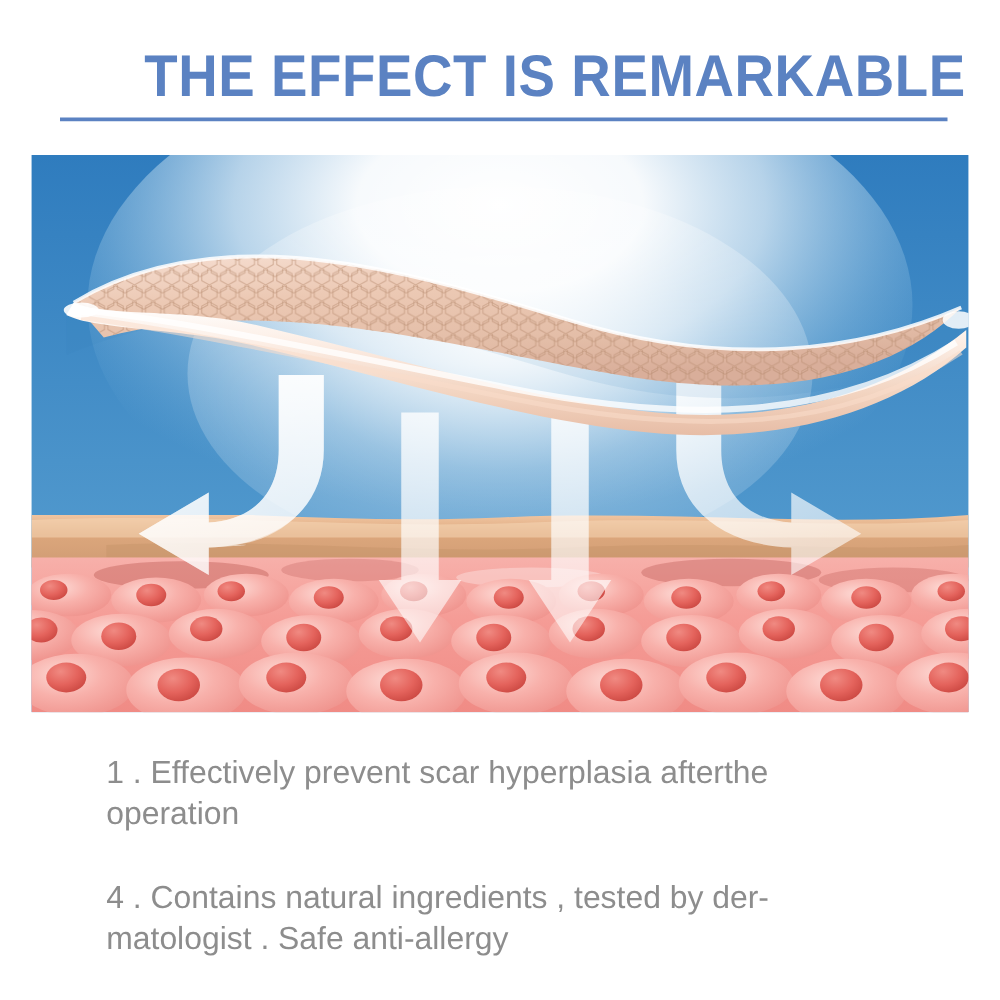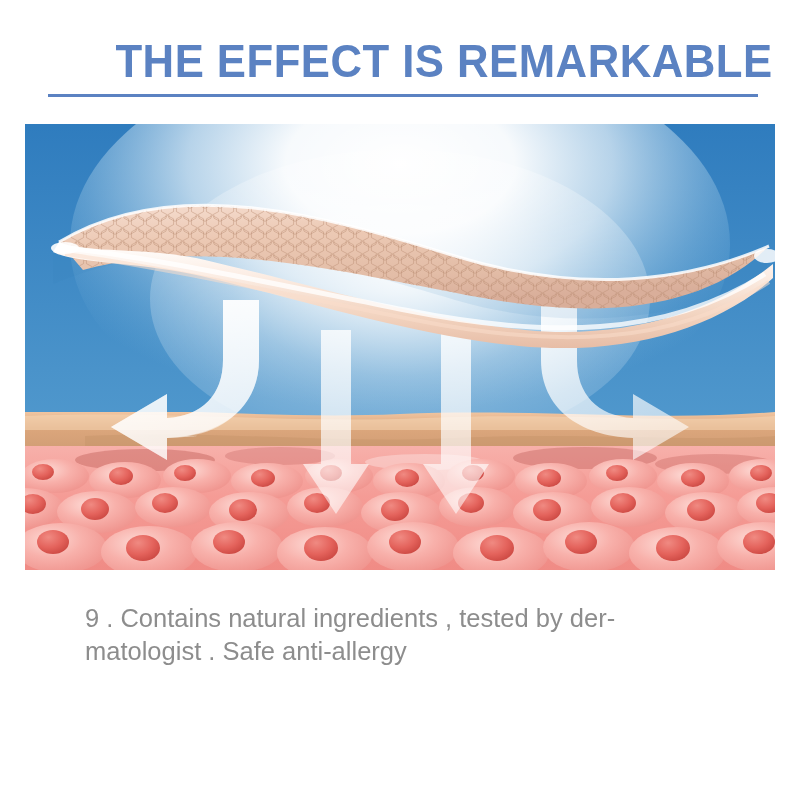--- a/index.html
+++ b/index.html
@@ -329,14 +329,15 @@
 
         <ellipse cx="40" cy="124" rx="14" ry="6" fill="#ffffff" opacity="0.9"></ellipse>
 
         <ellipse cx="742" cy="132" rx="13" ry="7" fill="#ffffff" opacity="0.85"></ellipse>
       </g>
     </g>
   </svg>
 </div>
 
 <div id="copy" style="color: rgb(141, 141, 141);">
-  <p class="copy-para">9 . Contains natural ingredients , tested by der-matologist . Safe anti-allergy</p>
+  <p class="copy-para">1 . Effectively prevent scar hyperplasia afterthe operation</p>
+  <p class="copy-para">4 . Contains natural ingredients , tested by der-matologist . Safe anti-allergy</p>
 </div>
 
 </body></html>

